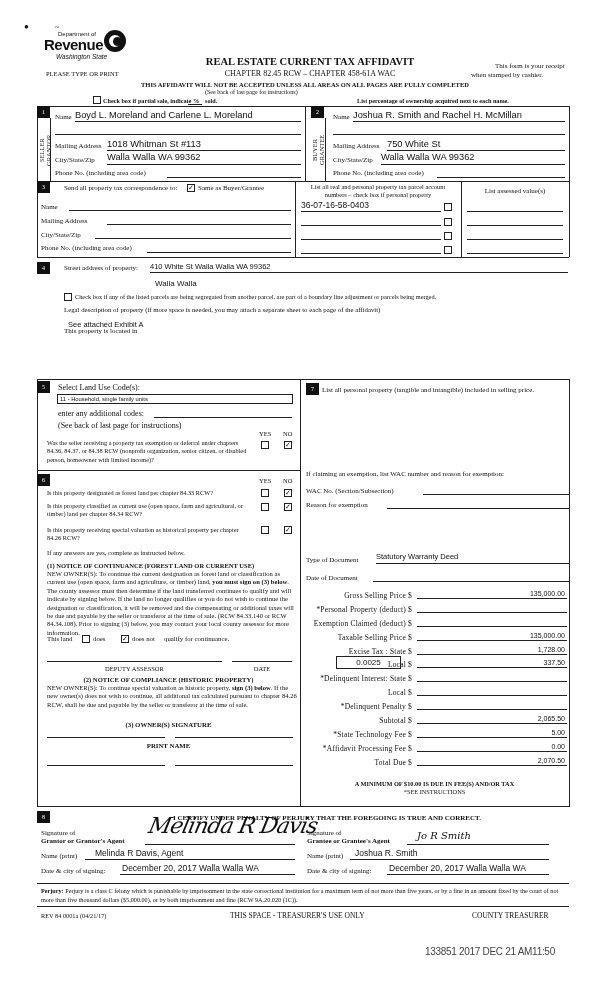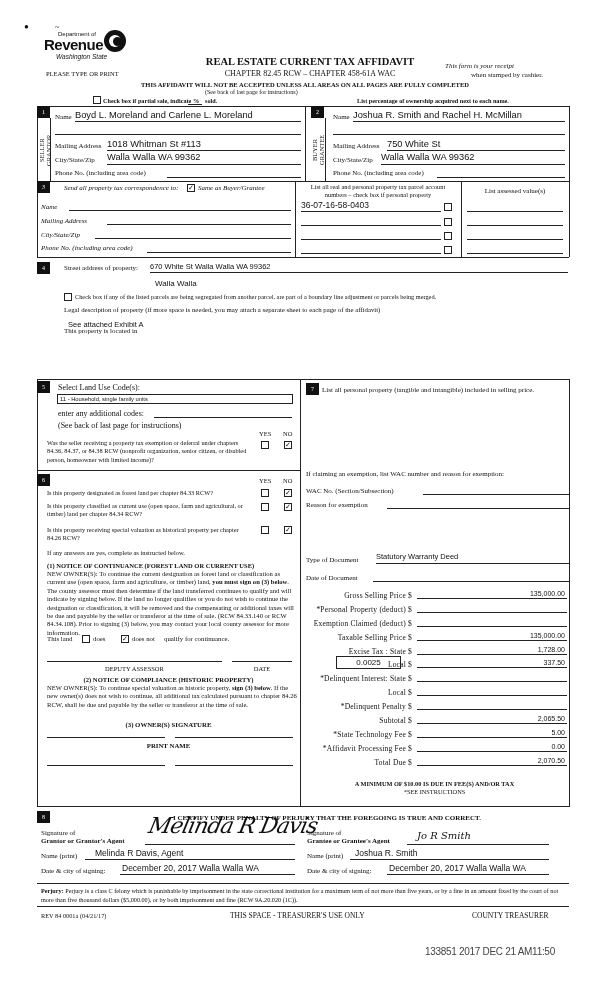--- a/index.html
+++ b/index.html
@@ -37,21 +37,21 @@
     <span class="abs" style="left:14px;top:1px;font-size:6px;">Department of</span>
     <span class="abs bold" style="left:0;top:6px;font-size:15px;letter-spacing:-0.5px;">Revenue</span>
     <span class="abs" style="left:12px;top:23px;font-size:6.5px;font-style:italic;">Washington State</span>
     <div class="logo-mark" style="left:60px;top:0;">
         <div class="inner"></div>
       </div>
   </div>
   <span class="lbl" style="left:46px;top:70px;font-size:6.5px;">PLEASE TYPE OR PRINT</span>
   <span class="lbl bold center" style="left:190px;top:56px;width:240px;font-size:10.5px;">REAL ESTATE CURRENT TAX AFFIDAVIT</span>
   <span class="lbl center" style="left:190px;top:69px;width:240px;font-size:8px;">CHAPTER 82.45 RCW – CHAPTER 458-61A WAC</span>
-  <span class="lbl" style="left:445px;top:62px;font-size:7px;font-style:italic;">This form is your receipt</span>
+  <span class="lbl" style="left:495px;top:62px;font-size:7px;">This form is your receipt</span>
   <span class="lbl" style="left:471px;top:71px;font-size:7px;">when stamped by cashier.</span>
   <span class="lbl bold center" style="left:90px;top:81px;width:430px;font-size:6.5px;">THIS AFFIDAVIT WILL NOT BE ACCEPTED UNLESS ALL AREAS ON ALL PAGES ARE FULLY COMPLETED</span>
   <span class="lbl" style="left:205px;top:89px;font-size:6px;">(See back of last page for instructions)</span>
   <div class="cb" style="left:93px;top:96px;"></div>
   <span class="lbl bold" style="left:103px;top:97px;font-size:6.2px;">Check box if partial sale, indicate %</span>
   <span class="lbl uline" style="left:188px;top:97px;width:14px;height:8px;"></span>
   <span class="lbl bold" style="left:205px;top:97px;font-size:6.2px;">sold.</span>
   <span class="lbl bold" style="left:357px;top:97px;font-size:6.2px;">List percentage of ownership acquired next to each name.</span>
 </div>
 
@@ -91,21 +91,21 @@
   <div class="abs uline fill" style="left:82px;top:33px;width:178px;height:12px;font-size:9.3px;">750 White St</div>
   <span class="lbl" style="left:28px;top:50px;font-size:7px;">City/State/Zip</span>
   <div class="abs uline fill" style="left:76px;top:46px;width:184px;height:13px;font-size:9.3px;">Walla Walla WA 99362</div>
   <span class="lbl" style="left:28px;top:63px;font-size:7px;">Phone No. (including area code)</span>
   <div class="abs uline fill" style="left:132px;top:62px;width:128px;height:10px;"></div>
 </div>
 
 <div class="hline2" style="left:37px;top:257px;width:532px;"></div>
 <div class="vline" style="left:295px;top:181px;height:76px;"></div>
 <div class="vline" style="left:461px;top:181px;height:76px;"></div>
-<div class="abs" style="left:37px;top:181px;width:258px;height:76px;font-style:italic;">
+<div class="abs" style="left:37px;top:181px;width:258px;height:76px;">
   <div class="secnum" style="left:0;top:0;">3</div>
   <span class="lbl" style="left:27px;top:3px;font-size:7px;">Send all property tax correspondence to:</span>
   <div class="cb" style="left:150px;top:3px;">✓</div>
   <span class="lbl" style="left:161px;top:3px;font-size:7px;">Same as Buyer/Grantee</span>
   <span class="lbl" style="left:4px;top:22px;font-size:7px;">Name</span>
   <div class="abs uline" style="left:32px;top:20px;width:222px;height:10px;"></div>
   <span class="lbl" style="left:4px;top:36px;font-size:7px;">Mailing Address</span>
   <div class="abs uline" style="left:70px;top:34px;width:184px;height:10px;"></div>
   <span class="lbl" style="left:4px;top:50px;font-size:7px;">City/State/Zip</span>
   <div class="abs uline" style="left:58px;top:48px;width:196px;height:10px;"></div>
@@ -128,21 +128,21 @@
   <span class="lbl center" style="left:0;top:6px;width:108px;font-size:7px;">List assessed value(s)</span>
   <div class="abs uline" style="left:6px;top:21px;width:96px;height:10px;"></div>
   <div class="abs uline" style="left:6px;top:35px;width:96px;height:10px;"></div>
   <div class="abs uline" style="left:6px;top:49px;width:96px;height:10px;"></div>
   <div class="abs uline" style="left:6px;top:63px;width:96px;height:10px;"></div>
 </div>
 
 <div class="abs" style="left:37px;top:260px;width:532px;height:75px;">
   <div class="secnum" style="left:0;top:2px;">4</div>
   <span class="lbl" style="left:27px;top:4px;font-size:7px;">Street address of property:</span>
-  <div class="abs uline fill-sm" style="left:113px;top:2px;width:418px;height:11px;">670 White St Walla Walla WA 99362</div>
+  <div class="abs uline fill-sm" style="left:113px;top:2px;width:418px;height:11px;">410 White St Walla Walla WA 99362</div>
   <span class="lbl" style="left:27px;top:19px;font-size:7px;margin-top:48px;">This property is located in</span>
   <span class="lbl fill-sm" style="left:118px;top:19px;font-size:8px;">Walla Walla</span>
   <div class="cb" style="left:27px;top:33px;"></div>
   <span class="lbl" style="left:38px;top:33px;font-size:6.3px;">Check box if any of the listed parcels are being segregated from another parcel, are part of a boundary line adjustment or parcels being merged.</span>
   <span class="lbl" style="left:27px;top:46px;font-size:6.8px;">Legal description of property (if more space is needed, you may attach a separate sheet to each page of the affidavit)</span>
   <span class="lbl fill-sm" style="left:31px;top:60px;">See attached Exhibit A</span>
 </div>
 
 <div class="hline2" style="left:37px;top:379px;width:532px;"></div>
 <div class="vline" style="left:37px;top:379px;height:428px;"></div>

